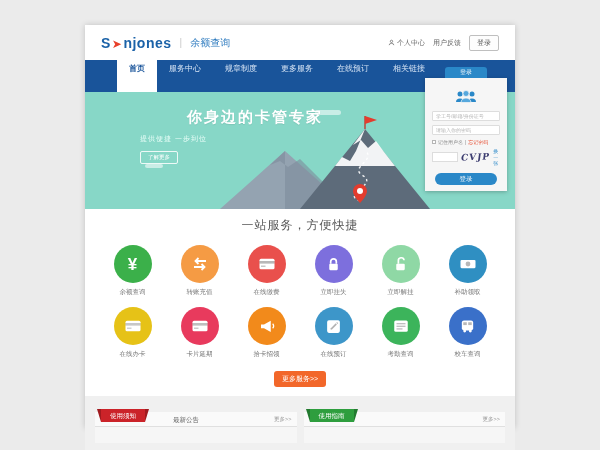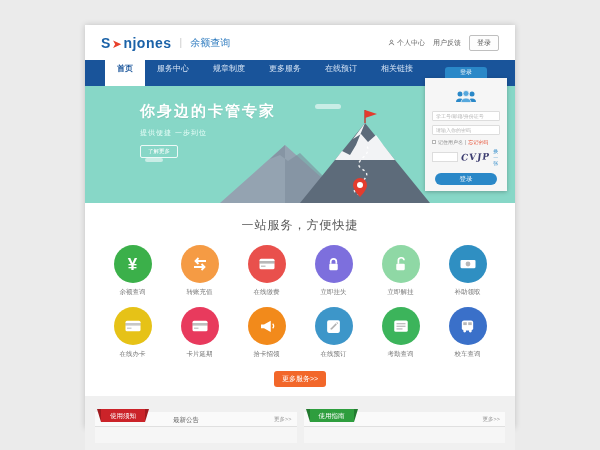--- a/index.html
+++ b/index.html
@@ -12,28 +12,28 @@
   .hd { height:35px; display:flex; align-items:center; padding:0 16px; background:#fff; }
   .logo { display:flex; align-items:baseline; font-weight:bold; font-size:14px; color:#1b62a8; letter-spacing:.5px; }
   .logo .arrow { color:#e8402a; font-size:12px; margin:0 1px; font-weight:bold; }
   .hd-divider { color:#c9c9c9; font-size:10px; margin:0 8px; }
   .site-name { color:#2e7bbf; font-size:10px; }
   .hd-right { margin-left:auto; display:flex; align-items:center; gap:8px; font-size:7px; color:#666; }
   .hd-link { display:flex; align-items:center; gap:2px; cursor:pointer; }
   .hd-login { border:1px solid #bfbfbf; border-radius:2px; padding:2px 7px; color:#555; cursor:pointer; background:#fdfdfd; }
 
   
-  .nv { height:26px; background:#19549a; display:flex; padding-left:20px; }
+  .nv { height:32px; background:#19549a; display:flex; padding-left:32px; }
   .nv-item { padding:0 12px; line-height:18px; font-size:8px; color:#d6e4f5; cursor:pointer; }
   .nv-item.active { background:#fff; color:#19549a; font-weight:bold; }
 
   
   .hero { position:relative; height:117px; background:#87d7c7; }
   .hero-text { position:absolute; left:55px; top:16px; color:#fff; }
-  .hero-title { font-size:15px; font-weight:bold; letter-spacing:2px; text-shadow:0 1px 1px rgba(0,0,0,.08); }
+  .hero-title { font-size:15px; font-weight:bold; letter-spacing:2px; text-shadow:0 1px 1px rgba(0,0,0,.08);margin-left:47px; }
   .hero-sub { font-size:7px; margin-top:7px; color:#eafff9; letter-spacing:1px; }
   .hero-btn { display:inline-block; margin-top:7px; border:1px solid rgba(255,255,255,.85); border-radius:2px; font-size:5.5px; padding:2px 7px; color:#fff; cursor:pointer; }
   .mtn { position:absolute; left:105px; bottom:0; }
   .cloud { position:absolute; background:rgba(255,255,255,.55); border-radius:8px; }
   .cloud.c1 { width:26px; height:5px; left:230px; top:18px; }
   .cloud.c2 { width:18px; height:4px; left:60px; top:72px; }
 
   
   .login-card { position:absolute; left:340px; top:53px; width:82px; height:113px; background:#f6f6f6; box-shadow:0 1px 4px rgba(0,0,0,.25); z-index:5; padding:4px 7px 0; }
   .login-tab { position:absolute; left:20px; top:-11px; width:42px; height:11px; background:#2a88c8; color:#fff; font-size:6px; line-height:11px; text-align:center; border-radius:3px 3px 0 0; cursor:pointer; }
@@ -43,21 +43,21 @@
   .login-row { display:flex; align-items:center; gap:2px; margin-top:4px; font-size:5px; color:#8a8a8a; }
   .cbx { width:4px; height:4px; border:1px solid #b5b5b5; background:#fff; display:inline-block; cursor:pointer; }
   .forgot { color:#e8553a; cursor:pointer; }
   .cap-row { display:flex; align-items:center; gap:3px; margin-top:3px; }
   .cap-input { width:26px; height:10px; background:#fff; border:1px solid #ddd; font-size:5px; padding:0 2px; }
   .cap-img { font-family:"DejaVu Serif",serif; font-style:italic; font-weight:bold; font-size:9px; color:#3d3d70; letter-spacing:1px; transform:rotate(-3deg); cursor:pointer; }
   .cap-change { font-size:5px; color:#2a88c8; cursor:pointer; }
   .login-submit { display:block; width:62px; height:12px; margin:7px auto 0; background:#2a88c8; border:none; border-radius:7px; color:#fff; font-size:6.5px; line-height:12px; text-align:center; cursor:pointer; }
 
   
-  .sv { padding-top:14px; background:#fff; }
+  .sv { padding-top:8px; background:#fff; }
   .sv-title, .an-title { text-align:center; font-size:12px; color:#555; letter-spacing:1px; }
   .sv-grid { display:grid; grid-template-columns:repeat(6,1fr); row-gap:10px; margin:11px 14px 0; }
   .sv-item { text-align:center; cursor:pointer; }
   .sv-circle { width:38px; height:38px; border-radius:50%; margin:0 auto; display:flex; align-items:center; justify-content:center; color:#fff; }
   .sv-circle .glyph { font-size:17px; font-weight:bold; line-height:1; }
   .sv-label { font-size:6.5px; color:#777; margin-top:5px; }
   .sv-more { display:block; width:52px; margin:12px auto 0; background:#f2672a; color:#fff; border:none; border-radius:3px; font-size:7px; padding:3px 0; text-align:center; cursor:pointer; }
 
   
   .an { background:#f0f0f0; height:63px; padding-top:7px; margin-top:9px; }

